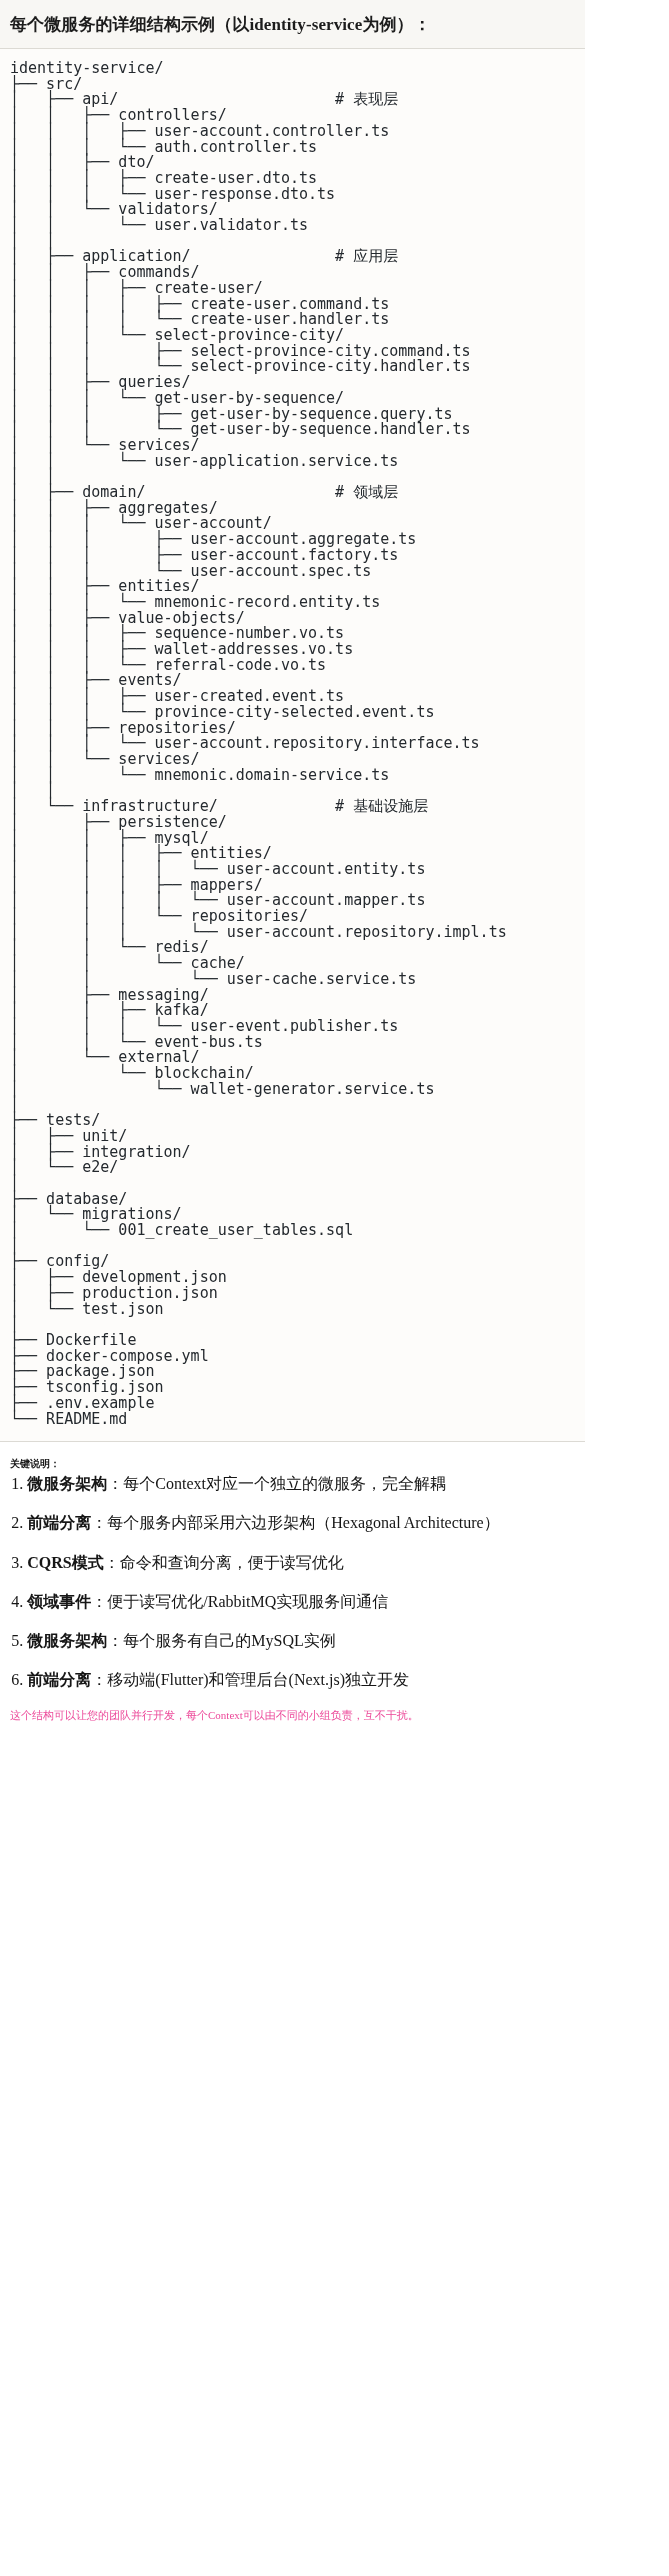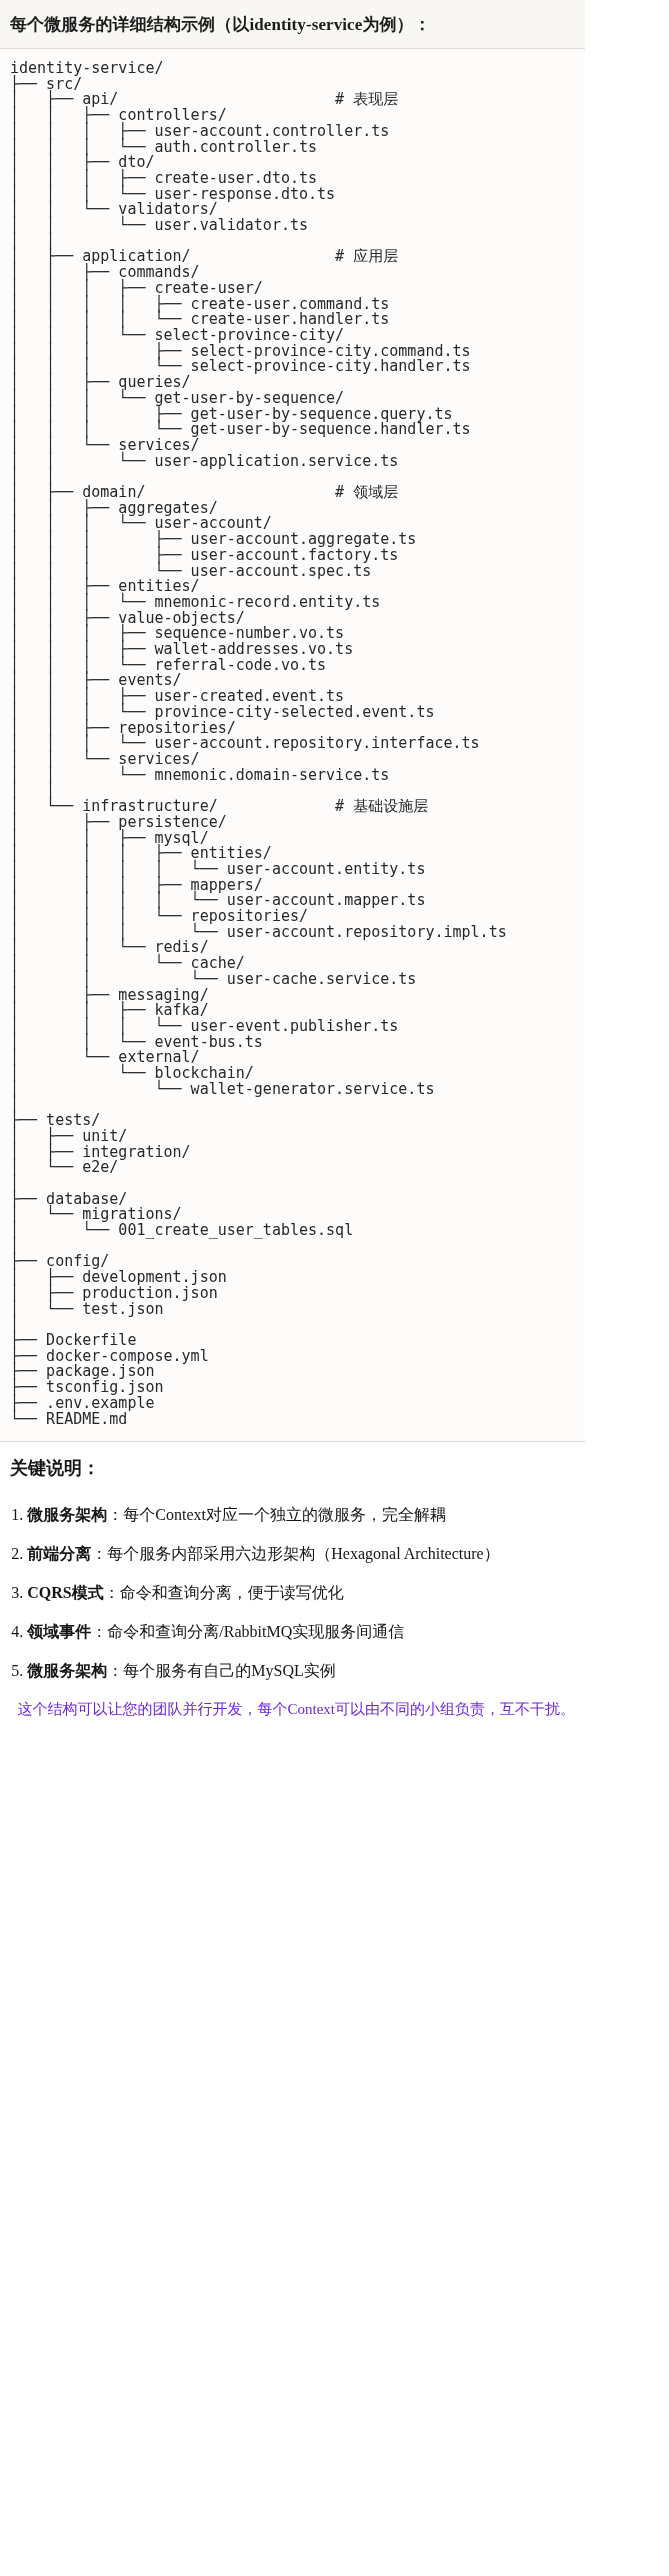--- a/index.html
+++ b/index.html
@@ -55,24 +55,24 @@
     overflow: visible;
   }
 
   
   .notes-block {
     background: #ffffff;
     padding: 16.3px 10px 11.3px 10px;
     box-sizing: border-box;
   }
   .notes-heading {
-    margin: 0 0 24px 0;
+    margin: 0 0 3px 0;
     font-family: "Liberation Serif", "DejaVu Serif", serif;
     font-weight: bold;
-    font-size: 18px;
+    font-size: 10px;
     line-height: 1.2;
     color: #161616;
   }
   ol.notes-list {
     margin: 0;
     padding: 0 0 0 1.3px;
     list-style: none;
     counter-reset: noteidx;
   }
   ol.notes-list li {
@@ -91,24 +91,23 @@
   }
   ol.notes-list li .sep {
     font-weight: normal;
   }
   ol.notes-list li .desc {
     font-weight: normal;
   }
   .notes-footer {
     margin: 2.5px 0 0 0;
     font-family: "Liberation Serif", "DejaVu Serif", serif;
-    font-size: 15px;
+    font-size: 11px;
     line-height: 1.4;
-    color: #6d28d9;
-    text-align: right;
+    color: #ec4899;
   }
 </style>
 </head>
 <body>
 
 <div class="page">
 
   <div class="header-band">
     <h1 class="header-title">每个微服务的详细结构示例（以identity-service为例）：</h1>
   </div>
@@ -214,25 +213,29 @@
       <li>
         <span class="num">2.</span>
         <span class="term">前端分离</span><span class="sep">：</span><span class="desc">每个服务内部采用六边形架构（Hexagonal Architecture）</span>
       </li>
       <li>
         <span class="num">3.</span>
         <span class="term">CQRS模式</span><span class="sep">：</span><span class="desc">命令和查询分离，便于读写优化</span>
       </li>
       <li>
         <span class="num">4.</span>
-        <span class="term">领域事件</span><span class="sep">：</span><span class="desc">命令和查询分离/RabbitMQ实现服务间通信</span>
+        <span class="term">领域事件</span><span class="sep">：</span><span class="desc">便于读写优化/RabbitMQ实现服务间通信</span>
       </li>
       <li>
         <span class="num">5.</span>
         <span class="term">微服务架构</span><span class="sep">：</span><span class="desc">每个服务有自己的MySQL实例</span>
       </li>
+      <li>
+        <span class="num">6.</span>
+        <span class="term">前端分离</span><span class="sep">：</span><span class="desc">移动端(Flutter)和管理后台(Next.js)独立开发</span>
+      </li>
     </ol>
 
     <p class="notes-footer">这个结构可以让您的团队并行开发，每个Context可以由不同的小组负责，互不干扰。</p>
   </div>
 
 </div>
 
 
 </body></html>

